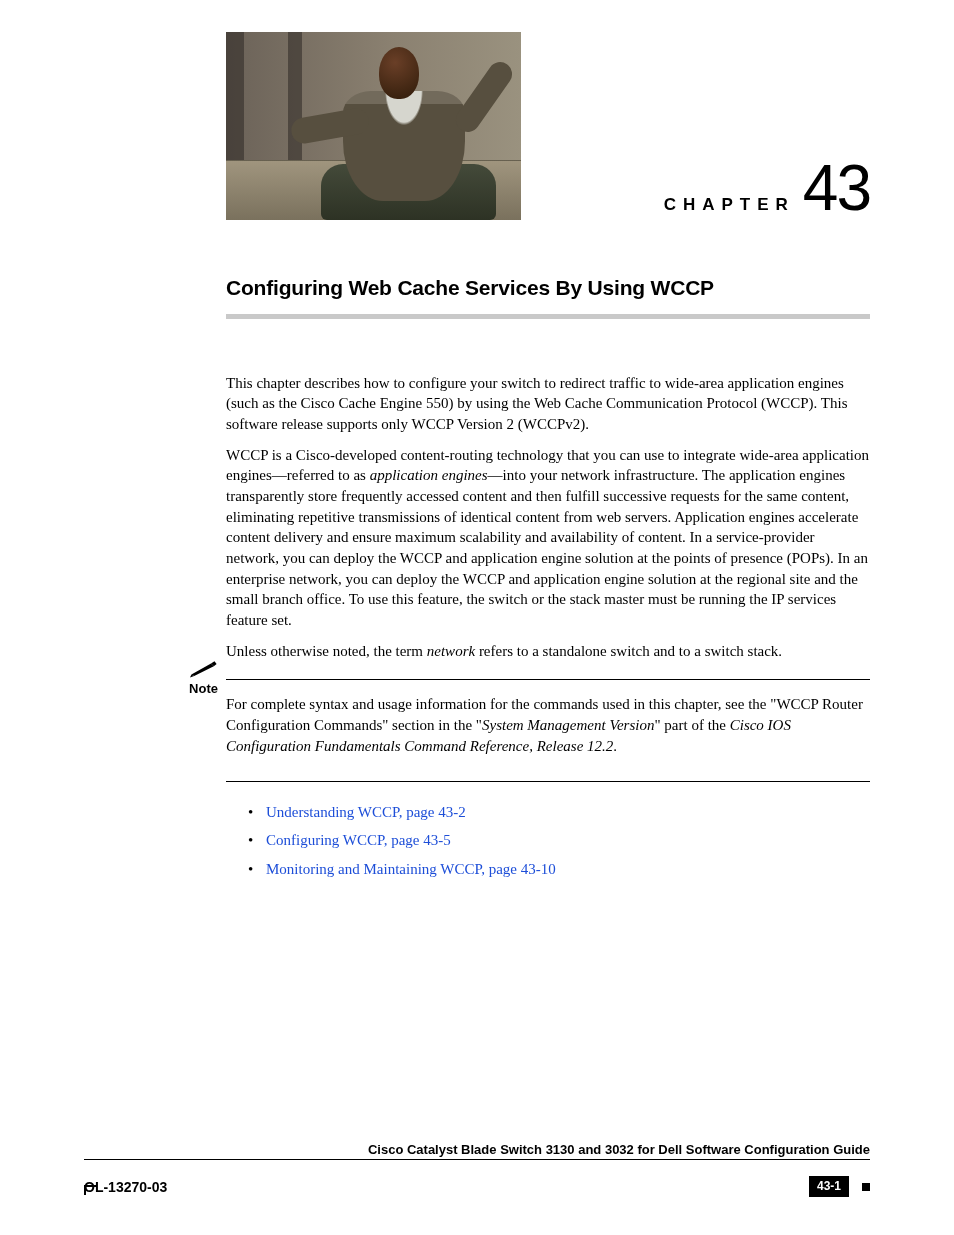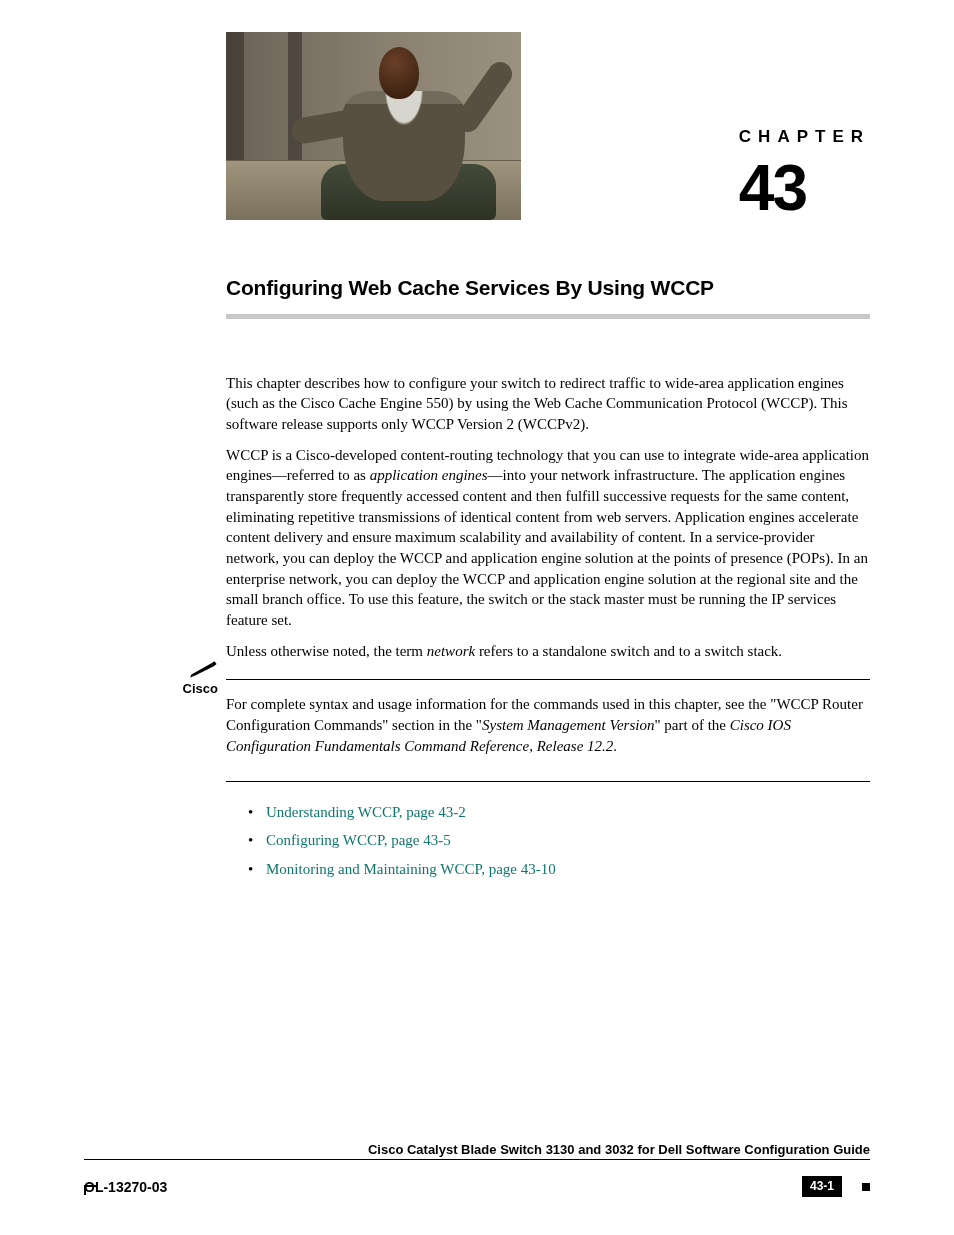--- a/index.html
+++ b/index.html
@@ -91,32 +91,31 @@
     position: absolute;
     left: -40px; bottom: 0;
     width: 360px; height: 60px;
     background: linear-gradient(180deg, #a0957e, #7a715d);
     border-top: 1px solid rgba(0,0,0,0.15);
   }
   .chapter-label-wrap {
     display: flex;
     align-items: baseline;
     gap: 8px;
-    flex-direction: column;
   }
   .chapter-label {
     font-family: Arial, Helvetica, sans-serif;
     font-weight: 700;
     font-size: 17px;
     letter-spacing: 7px;
     text-transform: uppercase;
   }
   .chapter-number {
     font-family: Arial, Helvetica, sans-serif;
-    font-weight: 700;
+    font-weight: 400;
     font-size: 64px;
     line-height: 1;
     letter-spacing: -2px;
   }
   .chapter-title {
     font-family: Arial, Helvetica, sans-serif;
     font-weight: 700;
     font-size: 21px;
     line-height: 1.12;
     margin-left: 142px;
@@ -171,21 +170,21 @@
     margin-bottom: 10px;
   }
   ul.toc {
     list-style: none;
     margin-left: 22px;
   }
   ul.toc li {
     position: relative;
     padding-left: 18px;
     margin-bottom: 8px;
-    color: #0f766e;
+    color: #1d4ed8;
   }
   ul.toc li::before {
     content: "•";
     position: absolute;
     left: 0;
     color: #000;
   }
   .ital { font-style: italic; margin-top: 16px; }
   .footer {
     position: absolute;
@@ -210,21 +209,21 @@
   }
   .footer-guide {
     font-family: Arial, Helvetica, sans-serif;
     font-weight: 700;
     font-size: 13px;
     text-align: right;
   }
   .page-badge-wrap {
     display: flex;
     align-items: center;
-    gap: 20px;
+    gap: 13px;
     justify-content: flex-end;
     margin-top: 4px;
   }
   .page-badge {
     background: #000;
     color: #fff;
     font-family: Arial, Helvetica, sans-serif;
     font-weight: 700;
     font-size: 12px;
     padding: 2px 8px;
@@ -289,21 +288,21 @@
       <span>Unless otherwise noted, the term </span><span class="ital">network</span><span> refers to a standalone switch and to a switch stack.</span>
     </p>
 
     <div class="note-block">
       <div class="note-gutter">
         <svg class="pen-icon" viewBox="0 0 40 24" aria-hidden="true">
           <path d="M2 20 L30 4 L34 8 L6 22 Z" fill="#000"></path>
           <path d="M30 4 L35 1 L38 5 L34 8 Z" fill="#000"></path>
           <path d="M2 20 L0 24 L6 22 Z" fill="#000"></path>
         </svg>
-        <span class="note-label">Cisco</span>
+        <span class="note-label">Note</span>
       </div>
       <p class="note-text">
         <span>For complete syntax and usage information for the commands used in this chapter, see the "WCCP Router Configuration Commands" section in the "</span><span class="ital">System Management Version</span><span>" part of the </span><span class="ital">Cisco IOS Configuration Fundamentals Command Reference, Release 12.2</span><span>.</span>
       </p>
     </div>
 
 
     <ul class="toc">
       <li>Understanding WCCP, page 43-2</li>
       <li>Configuring WCCP, page 43-5</li>

